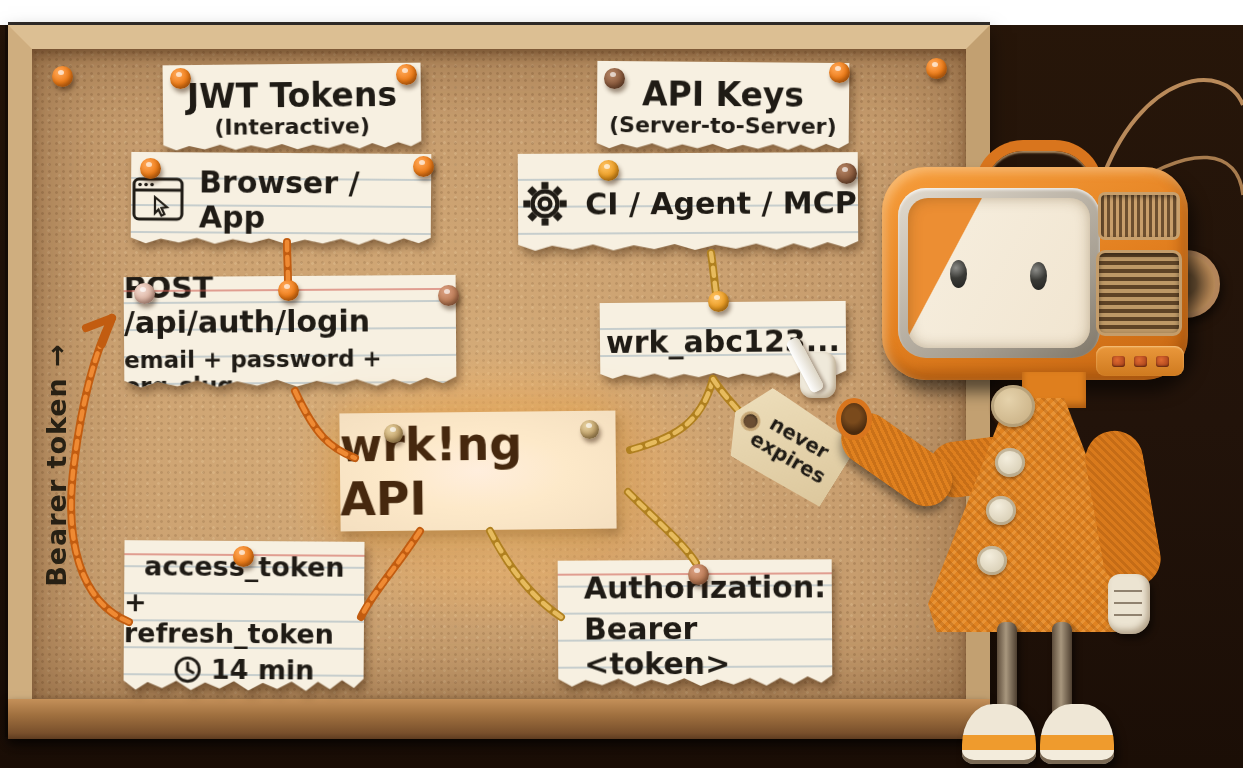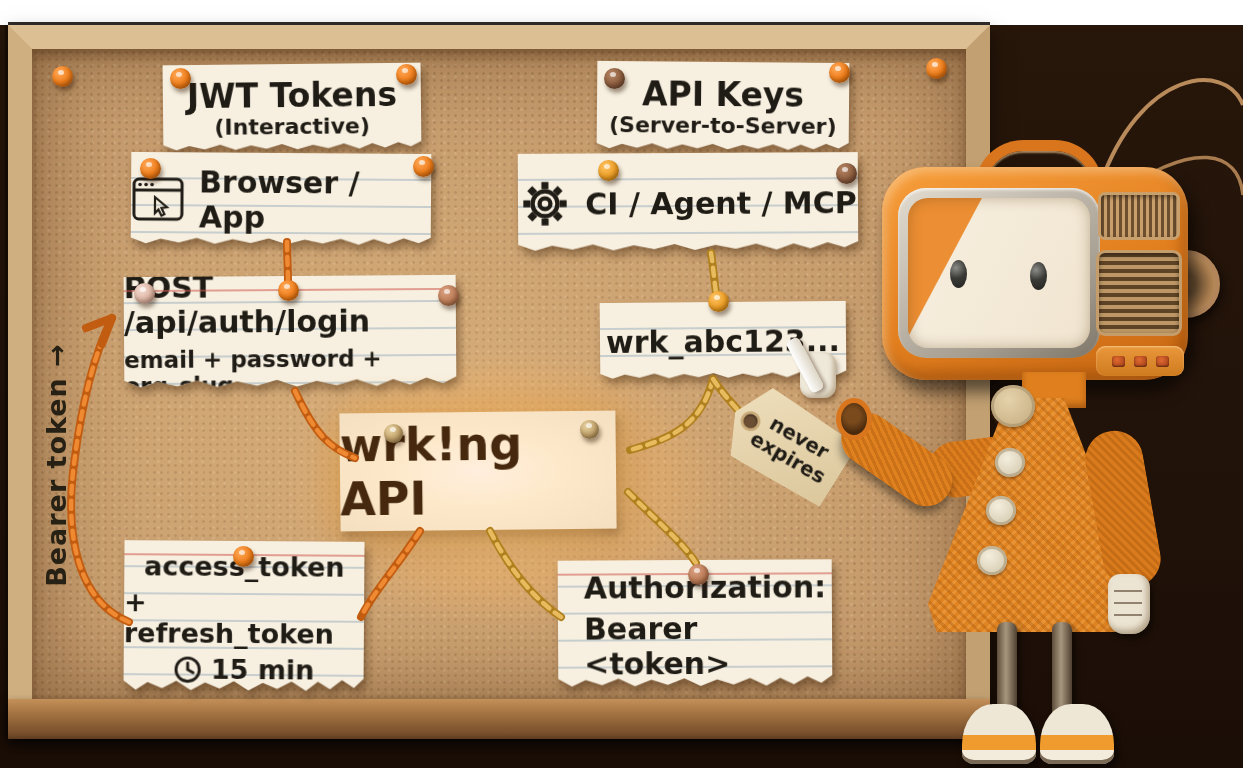--- a/index.html
+++ b/index.html
@@ -282,21 +282,21 @@
     <div class="note torn lined redline" style="gap:5px;">
       <div class="t-md">access_token</div>
       <div class="t-md">+ refresh_token</div>
       <div class="row" style="gap:8px;">
         <span class="icon">
           <svg width="30" height="30" viewBox="0 0 36 36">
               <circle cx="18" cy="18" r="14" fill="none" stroke="#201c16" stroke-width="3.5"></circle>
               <path d="M18,10 L18,18 L24.5,21.5" fill="none" stroke="#201c16" stroke-width="3.5" stroke-linecap="round"></path>
             </svg>
         </span>
-        <span class="t-md">15 min</span>
+        <span class="t-md">14 min</span>
       </div>
     </div>
   </div>
 
   <div class="note-wrap" style="left:558px;top:560px;width:274px;height:130px;transform:rotate(-0.3deg);">
     <div class="note torn lined redline" style="gap:6px;align-items:flex-start;padding-left:26px;">
       <div class="t-lg">Authorization:</div>
       <div class="t-lg">Bearer &lt;token&gt;</div>
     </div>
   </div>

